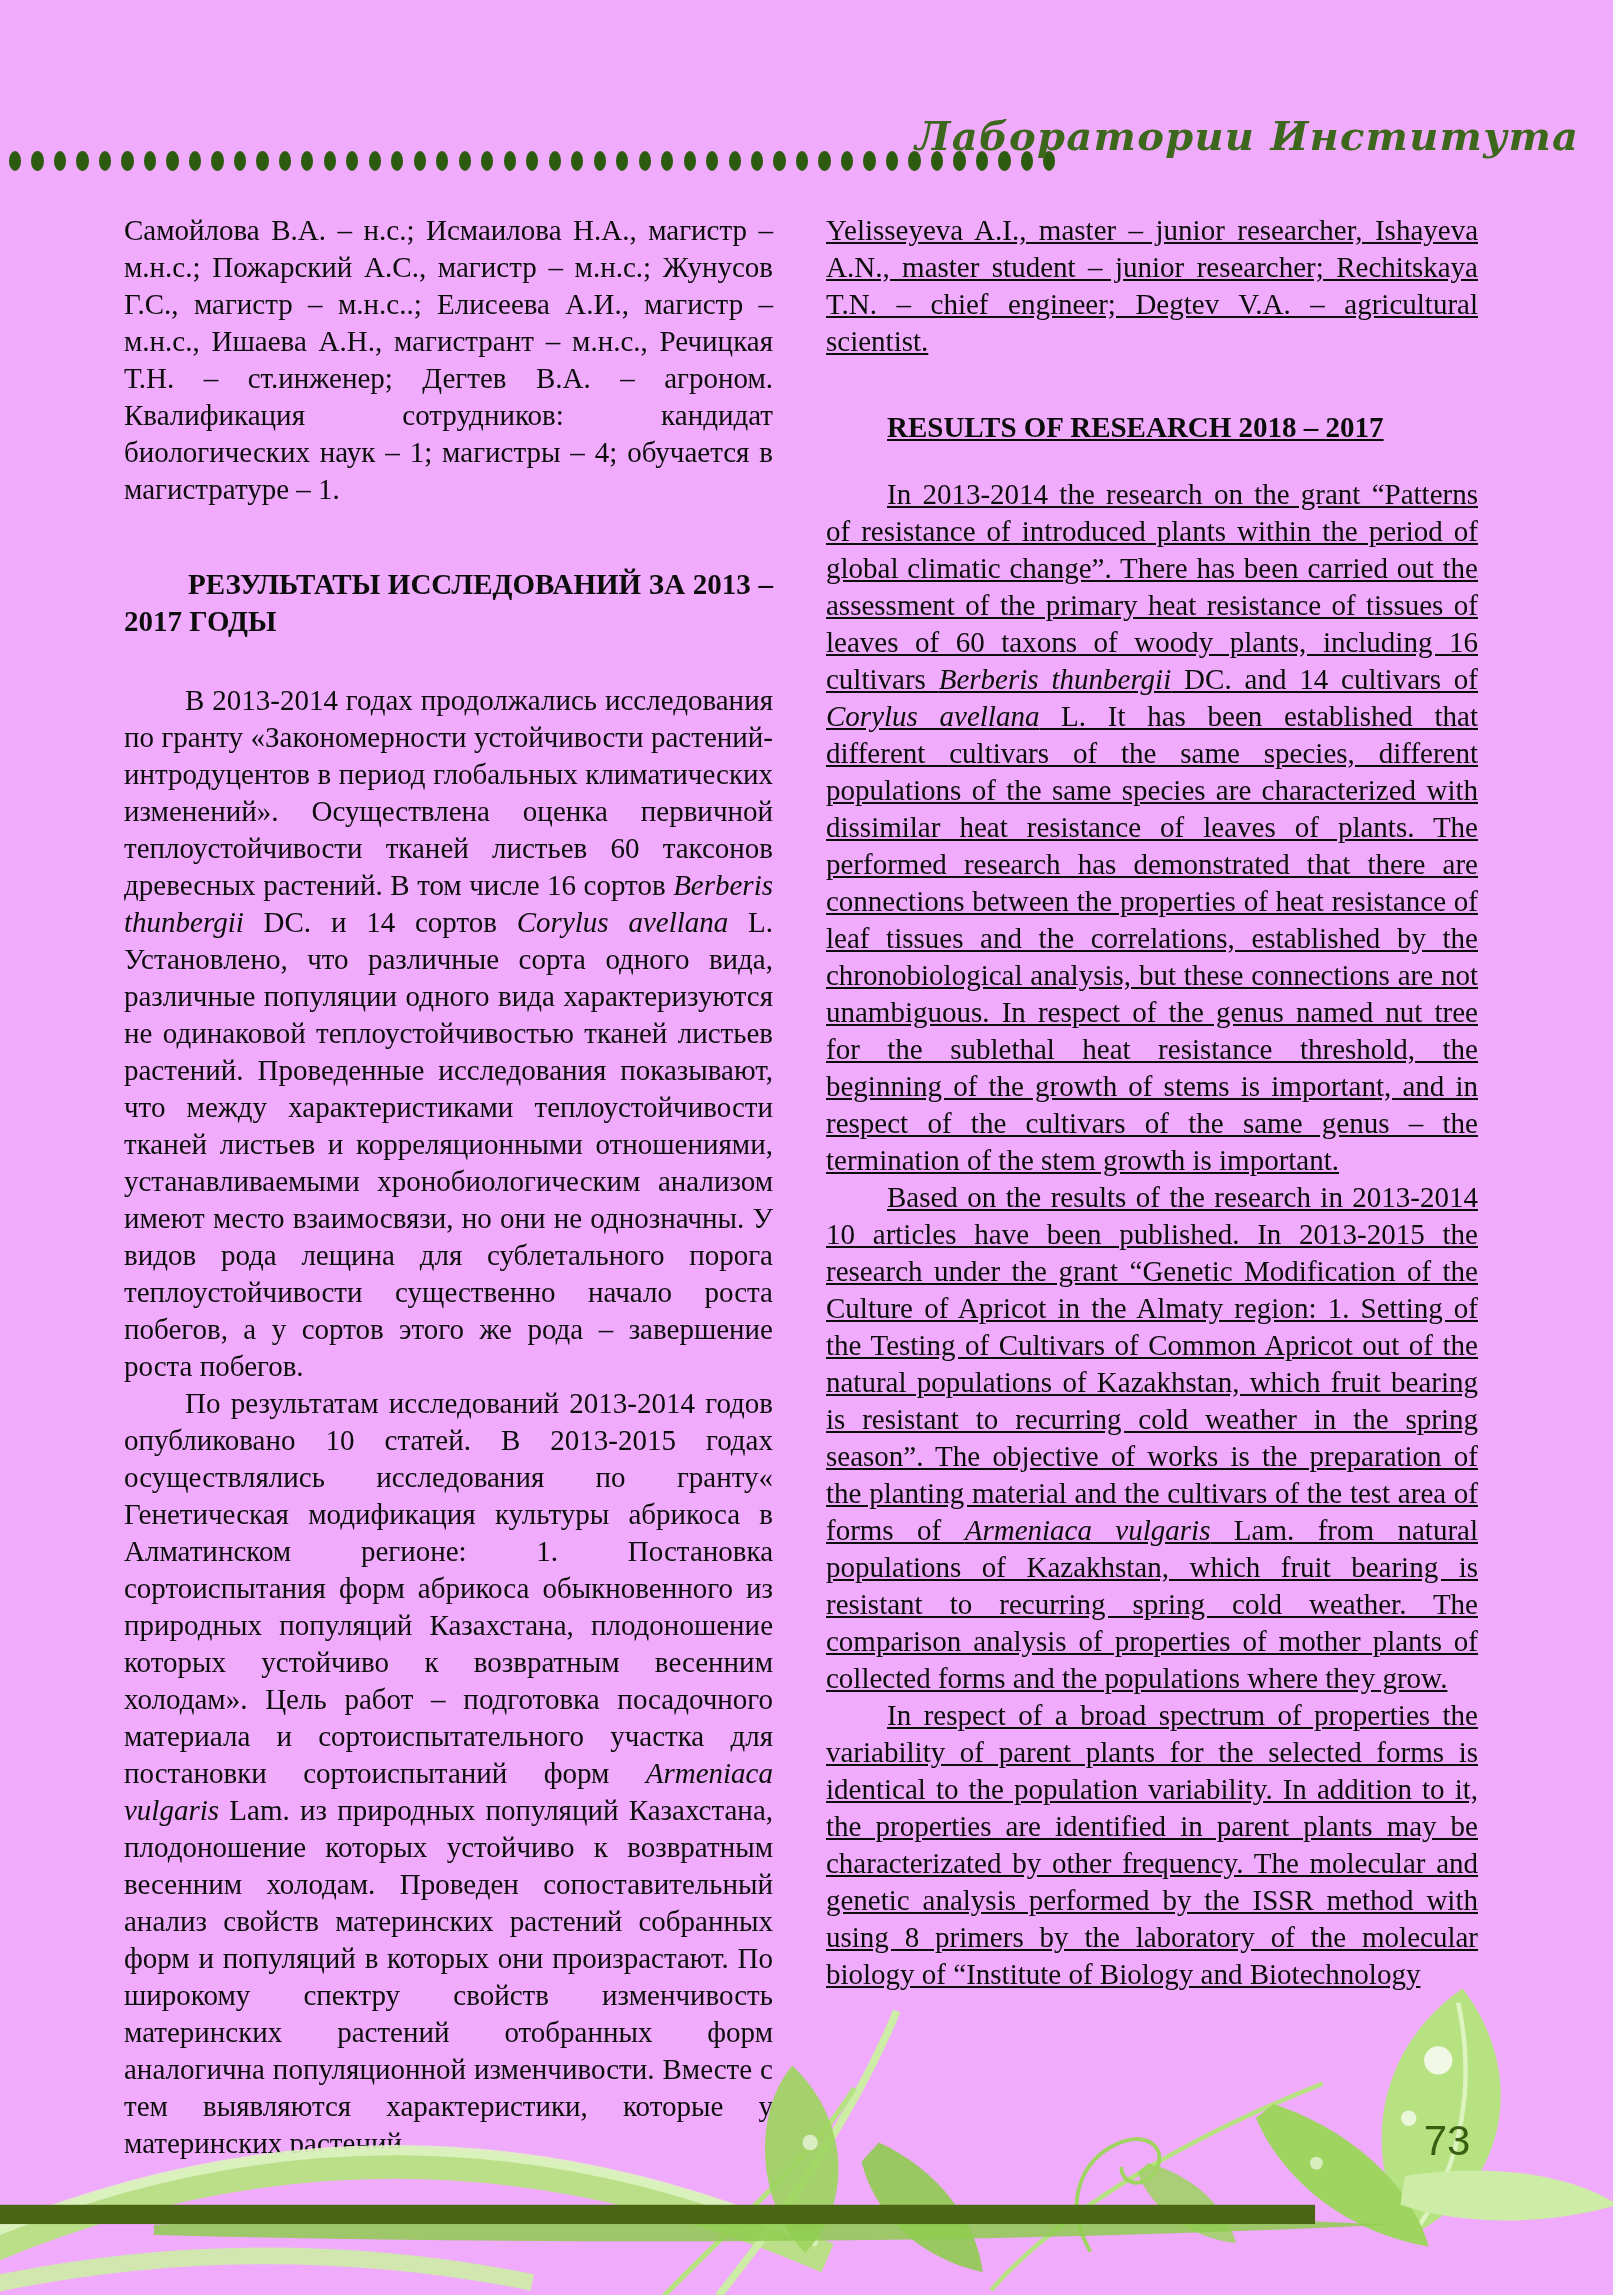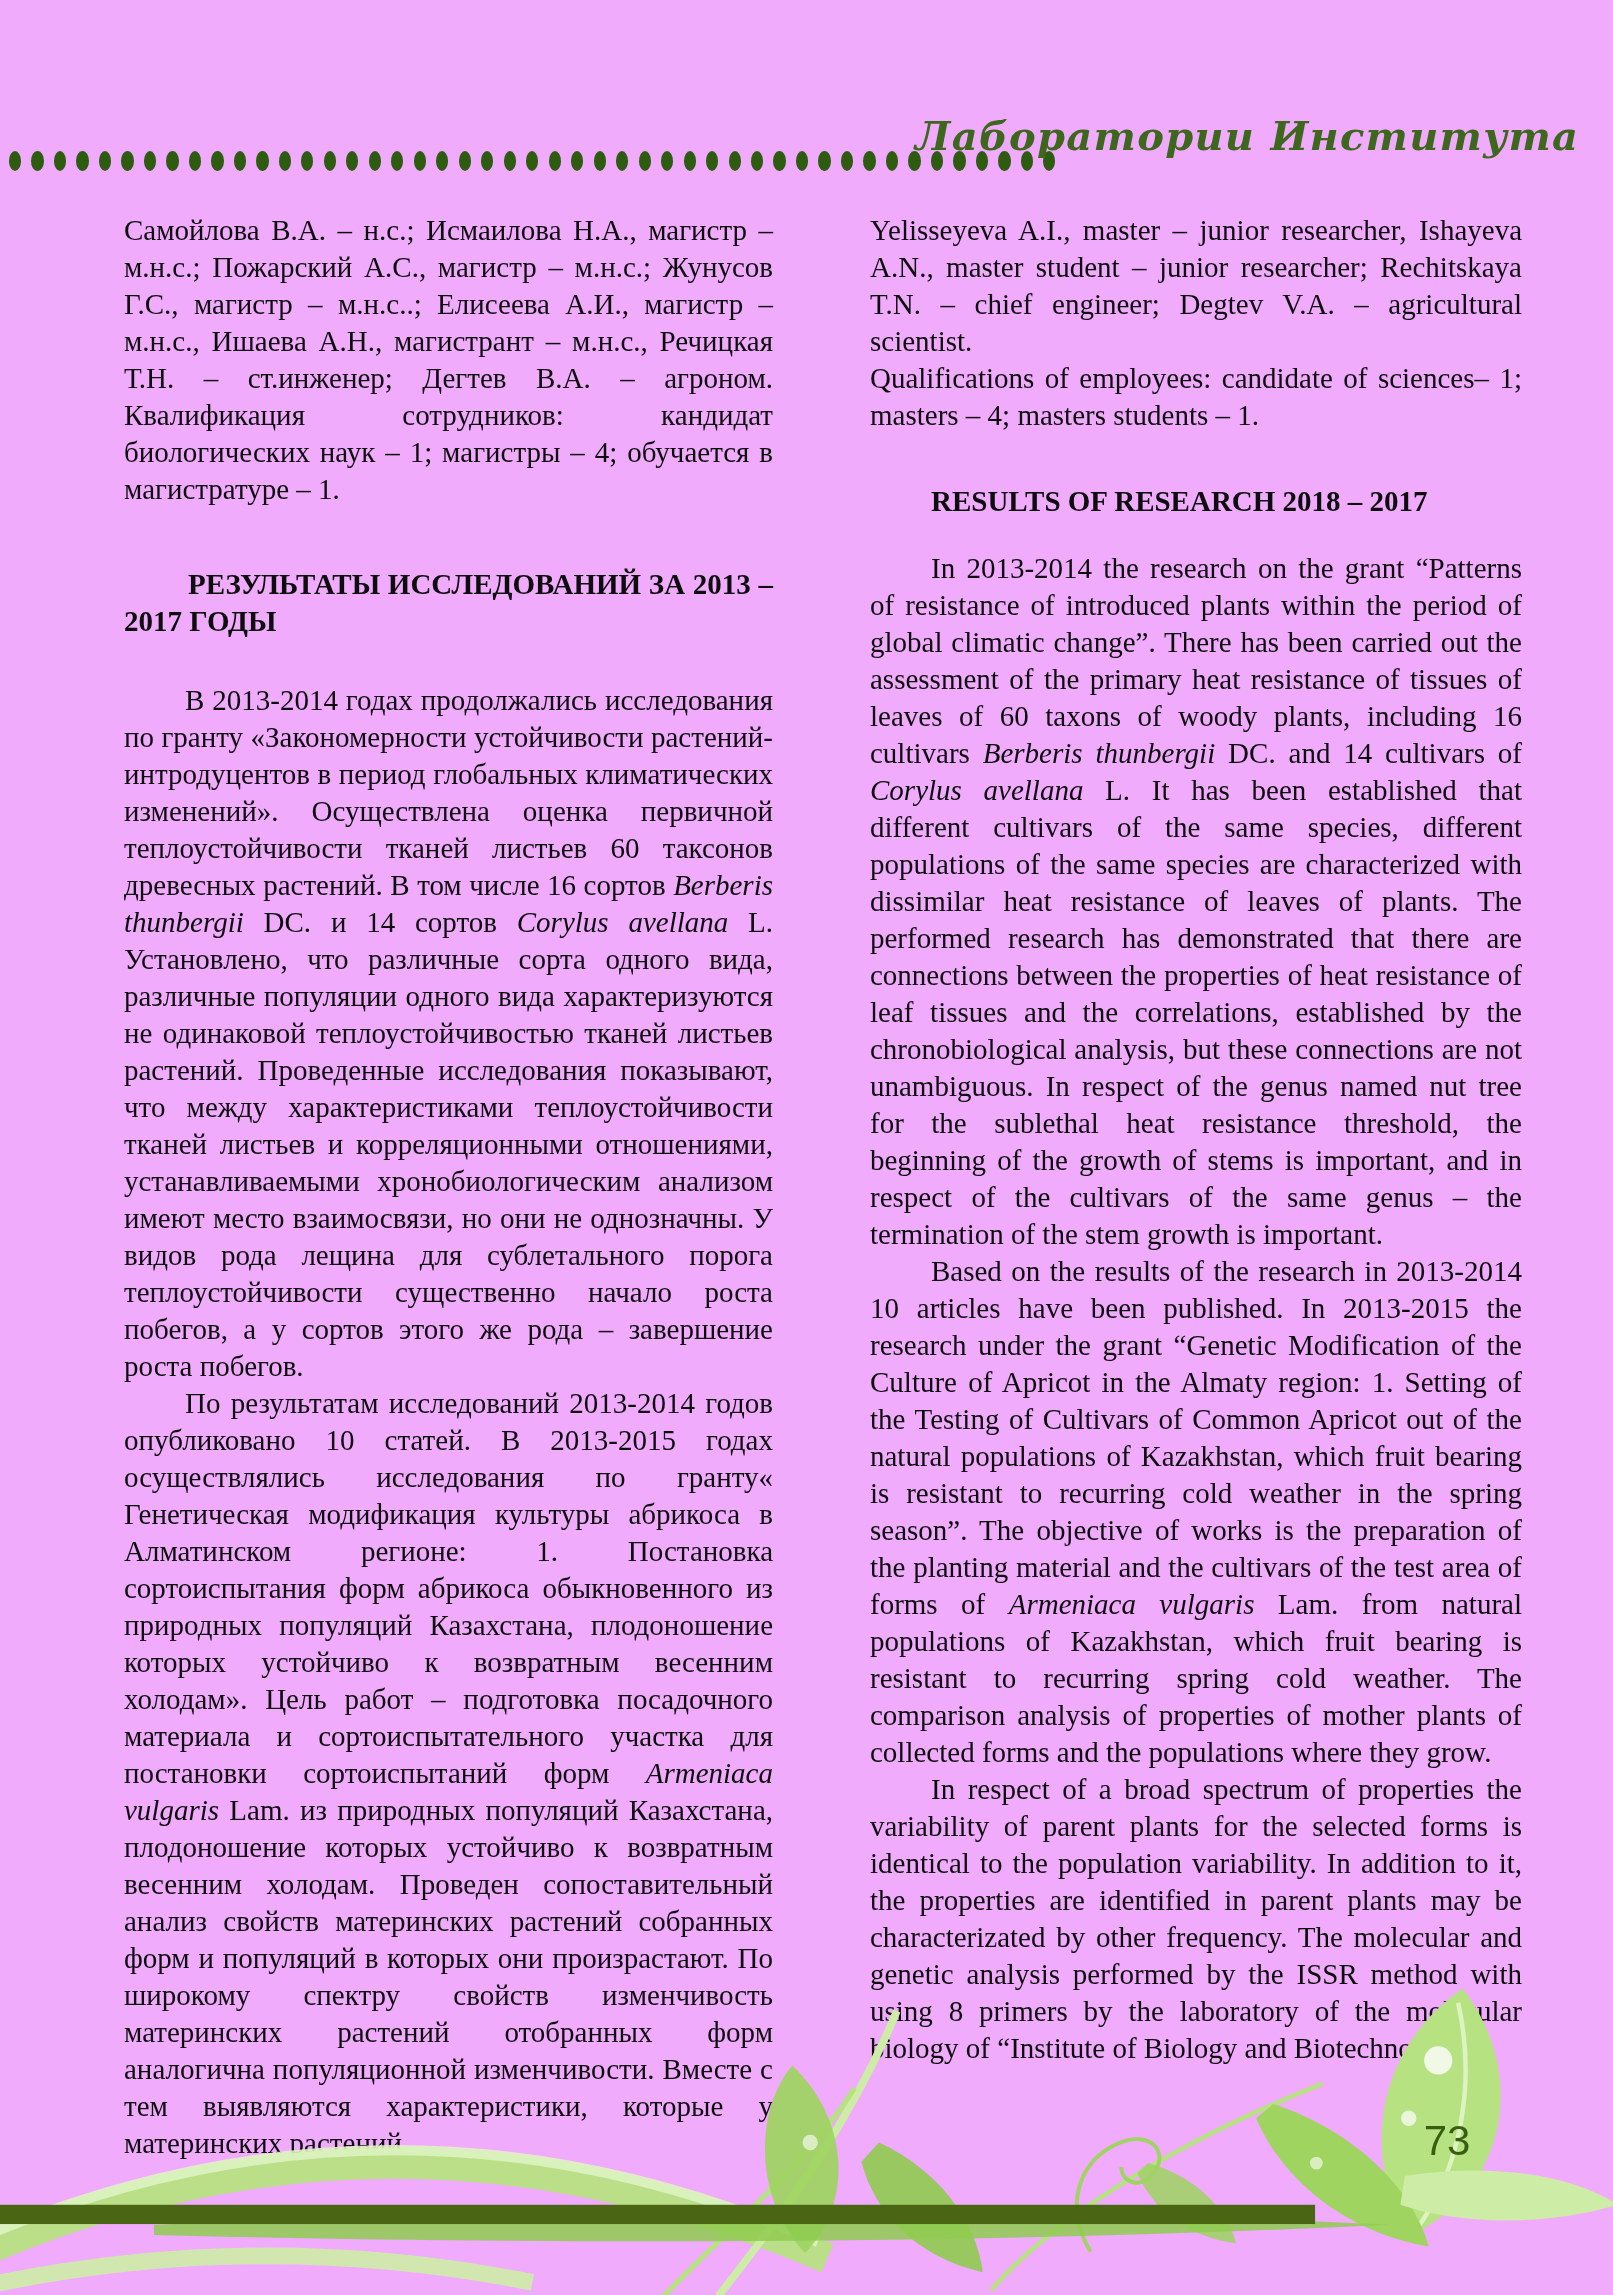--- a/index.html
+++ b/index.html
@@ -31,21 +31,21 @@
     letter-spacing:1.3px;
     white-space:nowrap;
   }
   
   .col{
     position:absolute;top:212px;
     font-size:29px;line-height:37px;
     text-align:justify;
   }
   .col-left{left:124px;width:649px;}
-  .col-right{left:870px;width:652px;}
+  .col-right{left:826px;width:652px;text-decoration:underline;}
   .col p{margin:0;padding:0;}
   .ind{text-indent:61px;}
   .heading{font-weight:bold;}
   .h-ru{margin-top:58px !important;text-indent:64px;}
   .p-after-h-ru{margin-top:42px !important;}
   .h-en{margin-top:49px !important;text-indent:61px;}
   .p-after-h-en{margin-top:29.5px !important;}
   .it{font-style:italic;}
   
   .footer-art{position:absolute;left:0;top:1950px;}
@@ -115,21 +115,20 @@
 
   <div class="col col-left" lang="ru">
     <p>Самойлова В.А. – н.с.; Исмаилова Н.А., магистр – м.н.с.; Пожарский А.С., магистр – м.н.с.; Жунусов Г.С., магистр – м.н.с..; Елисеева А.И., магистр – м.н.с., Ишаева А.Н., магистрант – м.н.с., Речицкая Т.Н. – ст.инженер; Дегтев В.А. – агроном. Квалификация сотрудников: кандидат биологических наук – 1; магистры – 4; обучается в магистратуре – 1.</p>
     <p class="heading h-ru">РЕЗУЛЬТАТЫ ИССЛЕДОВАНИЙ ЗА 2013 – 2017 ГОДЫ</p>
     <p class="ind p-after-h-ru"><span>В 2013-2014 годах продолжались исследования по гранту «Закономерности устойчивости растений-интродуцентов в период глобальных климатических изменений». Осуществлена оценка первичной теплоустойчивости тканей листьев 60 таксонов древесных растений. В том числе 16 сортов </span><span class="it">Berberis thunbergii</span><span> DC. и 14 сортов </span><span class="it">Corylus avellana</span><span> L. Установлено, что различные сорта одного вида, различные популяции одного вида характеризуются не одинаковой теплоустойчивостью тканей листьев растений. Проведенные исследования показывают, что между характеристиками теплоустойчивости тканей листьев и корреляционными отношениями, устанавливаемыми хронобиологическим анализом имеют место взаимосвязи, но они не однозначны. У видов рода лещина для сублетального порога теплоустойчивости существенно начало роста побегов, а у сортов этого же рода – завершение роста побегов.</span></p>
     <p class="ind"><span>По результатам исследований 2013-2014 годов опубликовано 10 статей. В 2013-2015 годах осуществлялись исследования по гранту« Генетическая модификация культуры абрикоса в Алматинском регионе: 1. Постановка сортоиспытания форм абрикоса обыкновенного из природных популяций Казахстана, плодоношение которых устойчиво к возвратным весенним холодам». Цель работ – подготовка посадочного материала и сортоиспытательного участка для постановки сортоиспытаний форм </span><span class="it">Armeniaca vulgaris</span><span> Lam. из природных популяций Казахстана, плодоношение которых устойчиво к возвратным весенним холодам. Проведен сопоставительный анализ свойств материнских растений собранных форм и популяций в которых они произрастают. По широкому спектру свойств изменчивость материнских растений отобранных форм аналогична популяционной изменчивости. Вместе с тем выявляются характеристики, которые у материнских растений</span></p>
   </div>
 
   <div class="col col-right" lang="en">
     <p>Yelisseyeva A.I., master – junior researcher, Ishayeva A.N., master student – junior researcher; Rechitskaya T.N. – chief engineer; Degtev V.A. – agricultural scientist.</p>
-    <p>Qualifications of employees: candidate of sciences– 1; masters – 4; masters students – 1.</p>
     <p class="heading h-en">RESULTS OF RESEARCH 2018 – 2017</p>
     <p class="ind p-after-h-en"><span>In 2013-2014 the research on the grant “Patterns of resistance of introduced plants within the period of global climatic change”. There has been carried out the assessment of the primary heat resistance of tissues of leaves of 60 taxons of woody plants, including 16 cultivars </span><span class="it">Berberis thunbergii</span><span> DC. and 14 cultivars of </span><span class="it">Corylus avellana</span><span> L. It has been established that different cultivars of the same species, different populations of the same species are characterized with dissimilar heat resistance of leaves of plants. The performed research has demonstrated that there are connections between the properties of heat resistance of leaf tissues and the correlations, established by the chronobiological analysis, but these connections are not unambiguous. In respect of the genus named nut tree for the sublethal heat resistance threshold, the beginning of the growth of stems is important, and in respect of the cultivars of the same genus – the termination of the stem growth is important.</span></p>
     <p class="ind"><span>Based on the results of the research in 2013-2014 10 articles have been published. In 2013-2015 the research under the grant “Genetic Modification of the Culture of Apricot in the Almaty region: 1. Setting of the Testing of Cultivars of Common Apricot out of the natural populations of Kazakhstan, which fruit bearing is resistant to recurring cold weather in the spring season”. The objective of works is the preparation of the planting material and the cultivars of the test area of forms of </span><span class="it">Armeniaca vulgaris</span><span> Lam. from natural populations of Kazakhstan, which fruit bearing is resistant to recurring spring cold weather. The comparison analysis of properties of mother plants of collected forms and the populations where they grow.</span></p>
     <p class="ind">In respect of a broad spectrum of properties the variability of parent plants for the selected forms is identical to the population variability. In addition to it, the properties are identified in parent plants may be characterizated by other frequency. The molecular and genetic analysis performed by the ISSR method with using 8 primers by the laboratory of the molecular biology of “Institute of Biology and Biotechnology</p>
   </div>
 
   <svg class="footer-art" width="1614" height="346" viewBox="0 0 2516 539">
 
     <path d="M -30 470 Q 620 190 1290 480" fill="none" stroke="var(--leaf_light)" stroke-width="48" opacity="0.95"></path>
     <path d="M -30 448 Q 625 172 1275 455" fill="none" stroke="var(--leaf_highlight)" stroke-width="16" opacity="0.9"></path>

